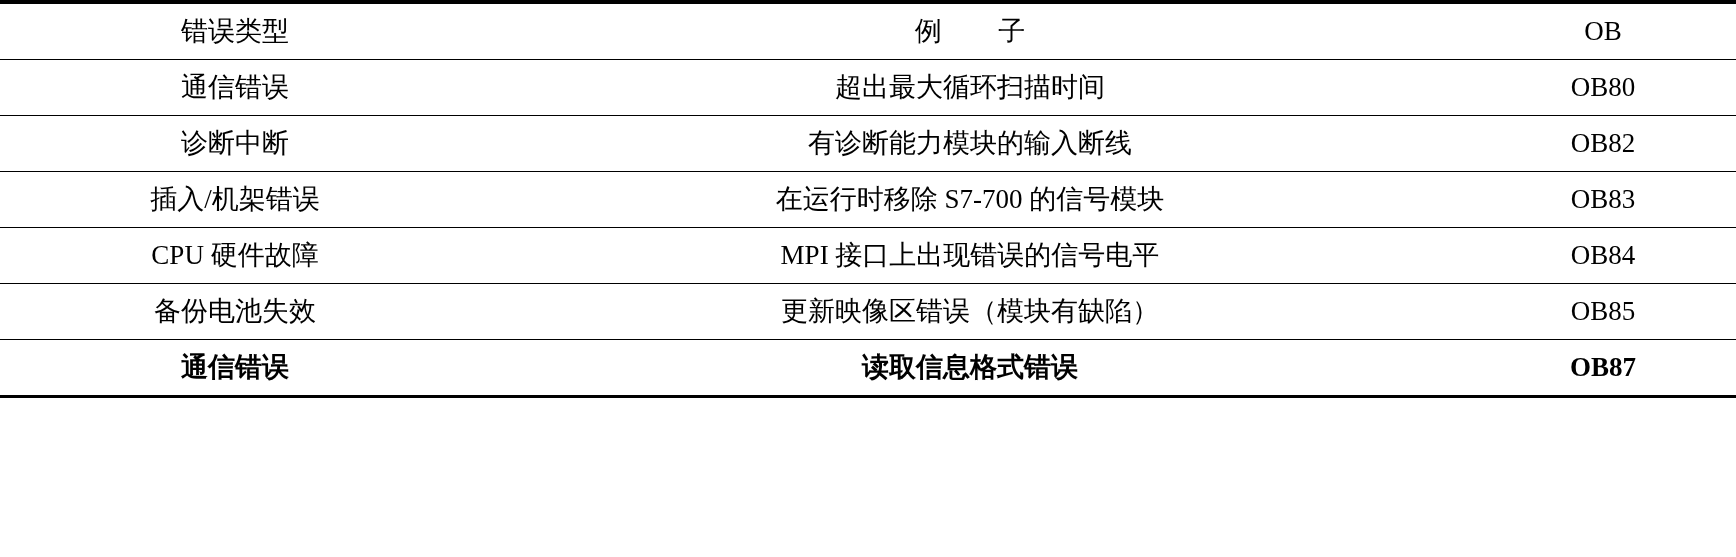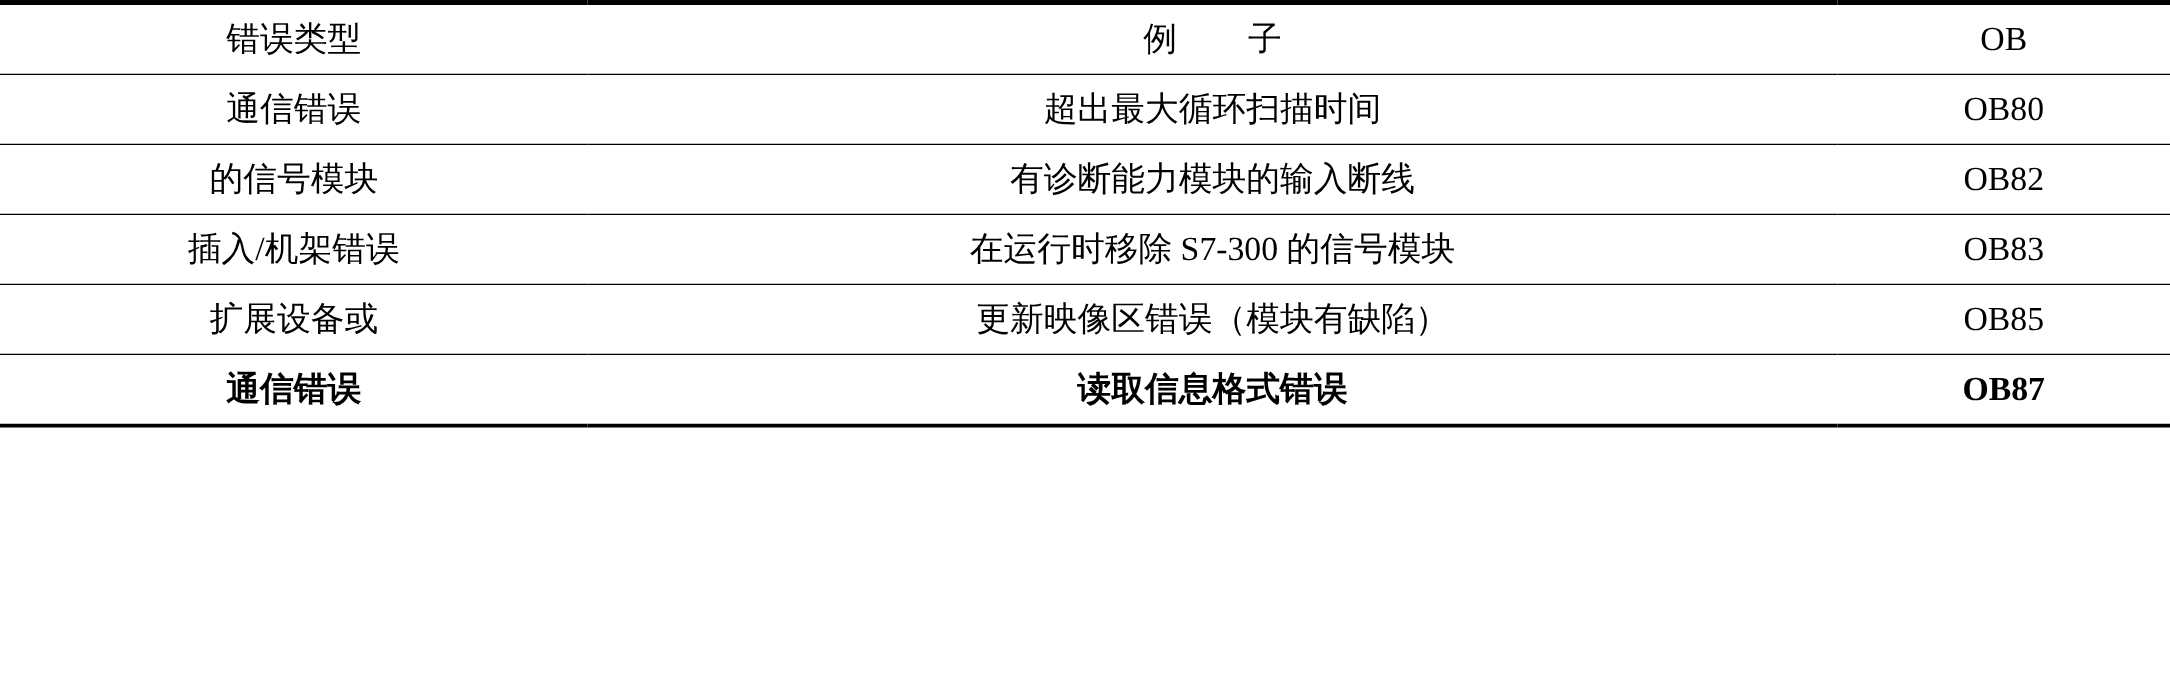--- a/index.html
+++ b/index.html
@@ -78,34 +78,39 @@
       </tr>
 
       <tr>
         <td class="col-type">通信错误</td>
         <td class="col-example">超出最大循环扫描时间</td>
         <td class="col-ob">OB80</td>
       </tr>
 
 
       <tr>
-        <td class="col-type">的信号模块</td>
+        <td class="col-type">诊断中断</td>
         <td class="col-example">有诊断能力模块的输入断线</td>
         <td class="col-ob">OB82</td>
       </tr>
 
       <tr>
         <td class="col-type">插入/机架错误</td>
-        <td class="col-example">在运行时移除 S7-300 的信号模块</td>
+        <td class="col-example">在运行时移除 S7-700 的信号模块</td>
         <td class="col-ob">OB83</td>
       </tr>
 
+      <tr>
+        <td class="col-type">CPU 硬件故障</td>
+        <td class="col-example">MPI 接口上出现错误的信号电平</td>
+        <td class="col-ob">OB84</td>
+      </tr>
 
       <tr>
-        <td class="col-type">扩展设备或</td>
+        <td class="col-type">备份电池失效</td>
         <td class="col-example">更新映像区错误（模块有缺陷）</td>
         <td class="col-ob">OB85</td>
       </tr>
 
 
       <tr>
         <td class="col-type">通信错误</td>
         <td class="col-example">读取信息格式错误</td>
         <td class="col-ob">OB87</td>
       </tr>

